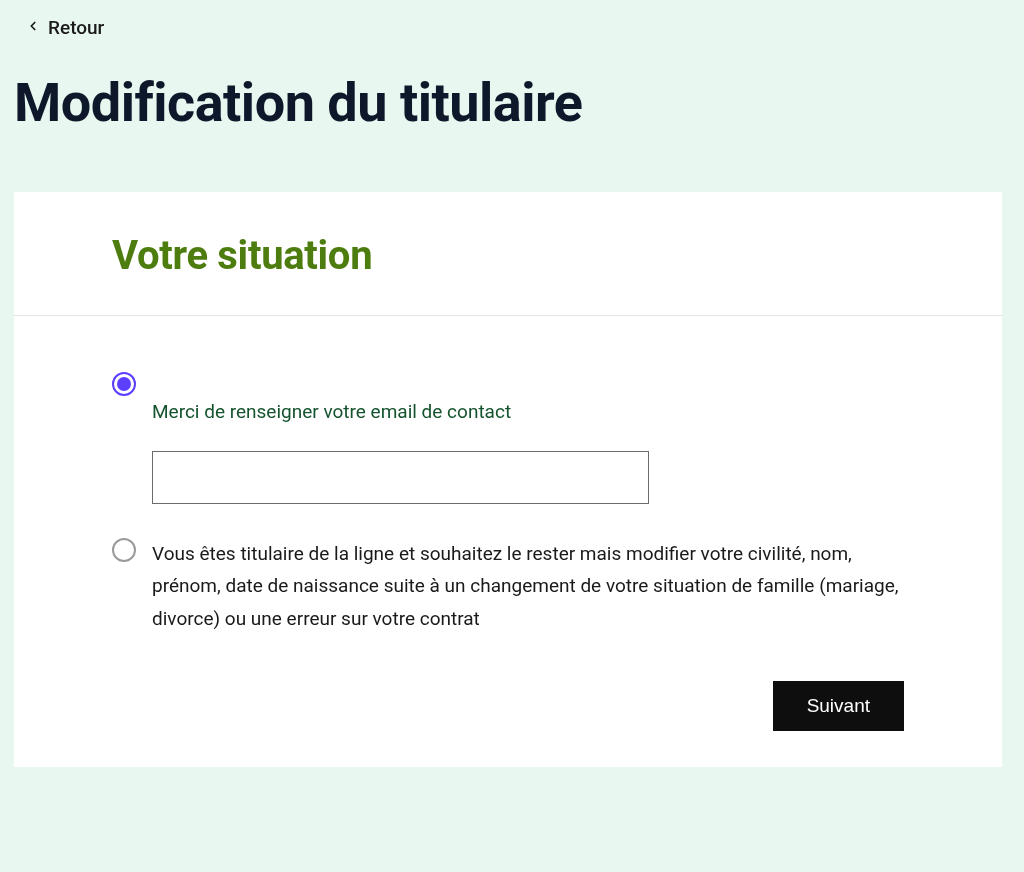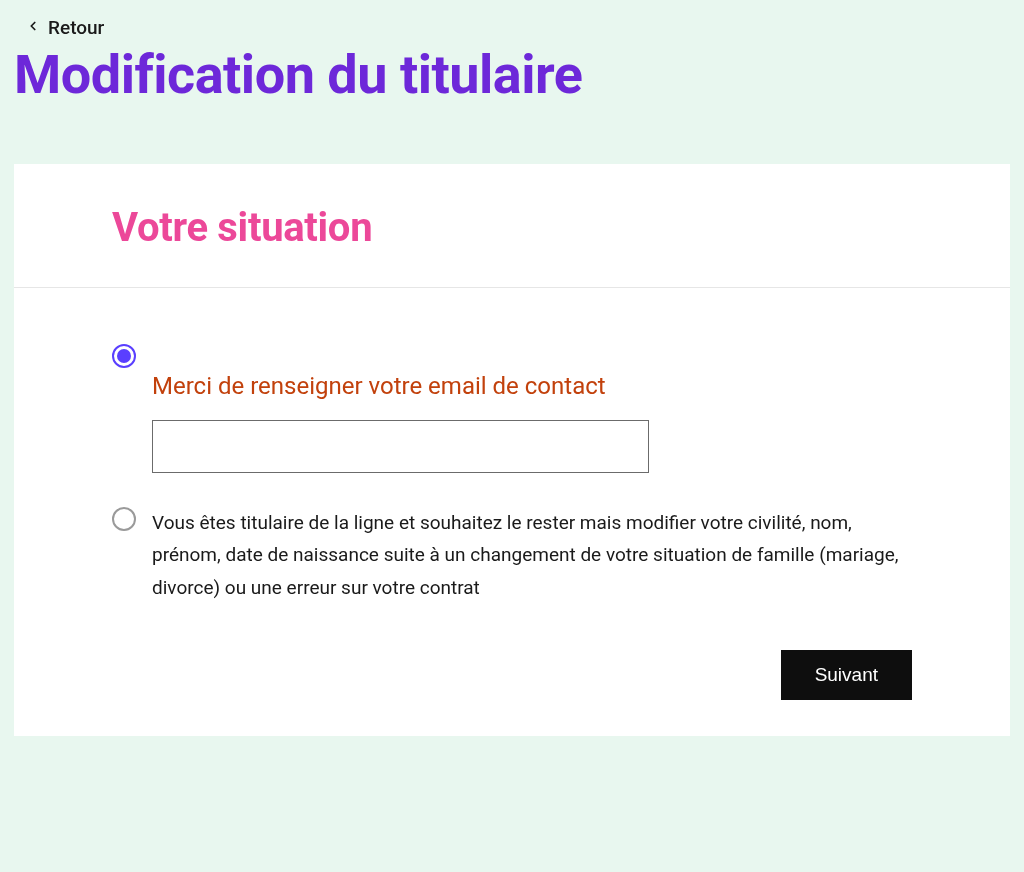--- a/index.html
+++ b/index.html
@@ -8,21 +8,21 @@
       box-sizing: border-box;
     }
     body {
       font-family: -apple-system, BlinkMacSystemFont, "Segoe UI", Roboto, Helvetica, Arial, sans-serif;
       background-color: #e8f7ef;
       width: 1024px;
       height: 872px;
       overflow: hidden;
     }
     .page-container {
-      padding: 12px 14px 14px 14px;
+      padding: 12px 22px 14px 14px;
     }
     .back-link {
       display: inline-flex;
       align-items: center;
       gap: 8px;
       cursor: pointer;
       padding: 4px 0;
       margin-left: 12px;
     }
     .back-link svg {
@@ -30,36 +30,37 @@
       height: 14px;
     }
     .back-text {
       font-size: 19px;
       font-weight: 500;
       color: #1a1a1a;
     }
     .page-title {
       font-size: 54px;
       font-weight: 700;
-      color: #6d28d9;
+      color: #0f172a;
+      margin-top: 28px;
       letter-spacing: -0.5px;
     }
     .card {
       background-color: #ffffff;
       margin-top: 58px;
       padding-bottom: 36px;
     }
     .card-header {
       padding: 40px 98px 36px 98px;
       border-bottom: 1px solid #e6e6e6;
     }
     .card-title {
       font-size: 40px;
       font-weight: 700;
-      color: #ec4899;
+      color: #4d7c0f;
       letter-spacing: -0.3px;
     }
     .card-body {
       padding: 56px 98px 0 98px;
     }
     .radio-option {
       display: flex;
       align-items: flex-start;
       gap: 16px;
       margin-bottom: 34px;
@@ -94,24 +95,24 @@
     .radio-label {
       font-size: 19px;
       color: #1a1a1a;
       line-height: 1.7;
       cursor: pointer;
     }
     .email-field-wrap {
       margin-top: 28px;
     }
     .email-label {
-      font-size: 24px;
-      color: #c2410c;
+      font-size: 19px;
+      color: #14532d;
       display: block;
-      margin-bottom: 20px;
+      margin-bottom: 28px;
     }
     .email-input {
       width: 497px;
       height: 53px;
       border: 1px solid #6b6b6b;
       font-size: 18px;
       padding: 0 12px;
       background: #fff;
     }
     .actions {

